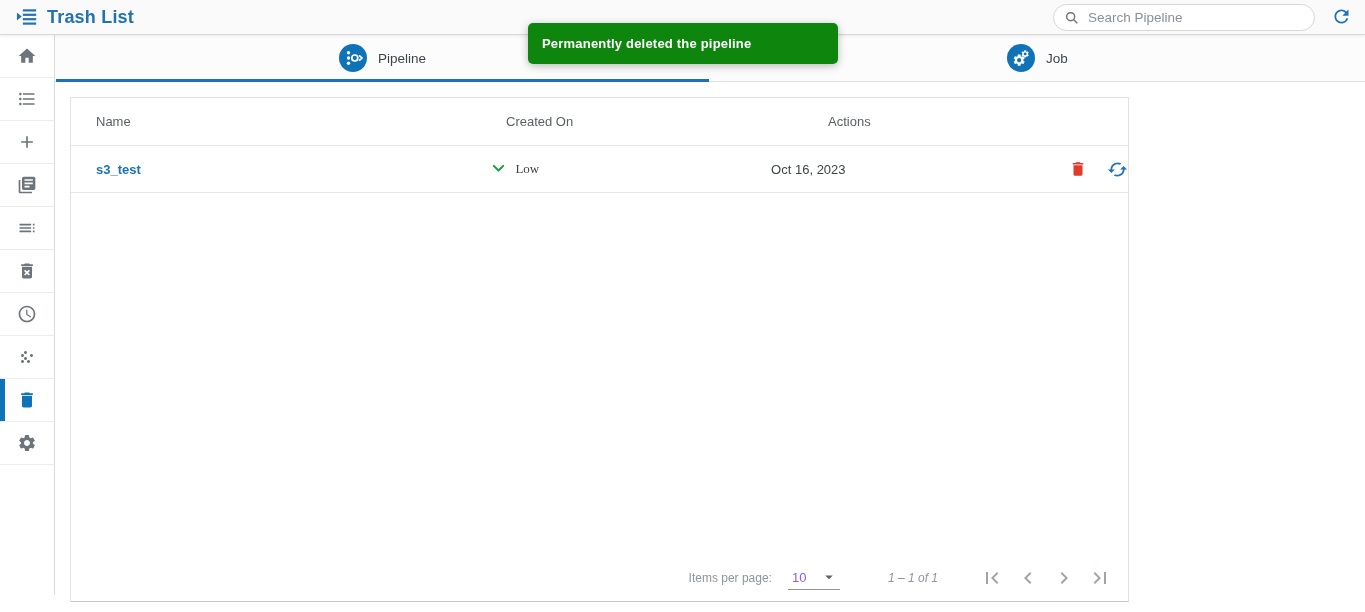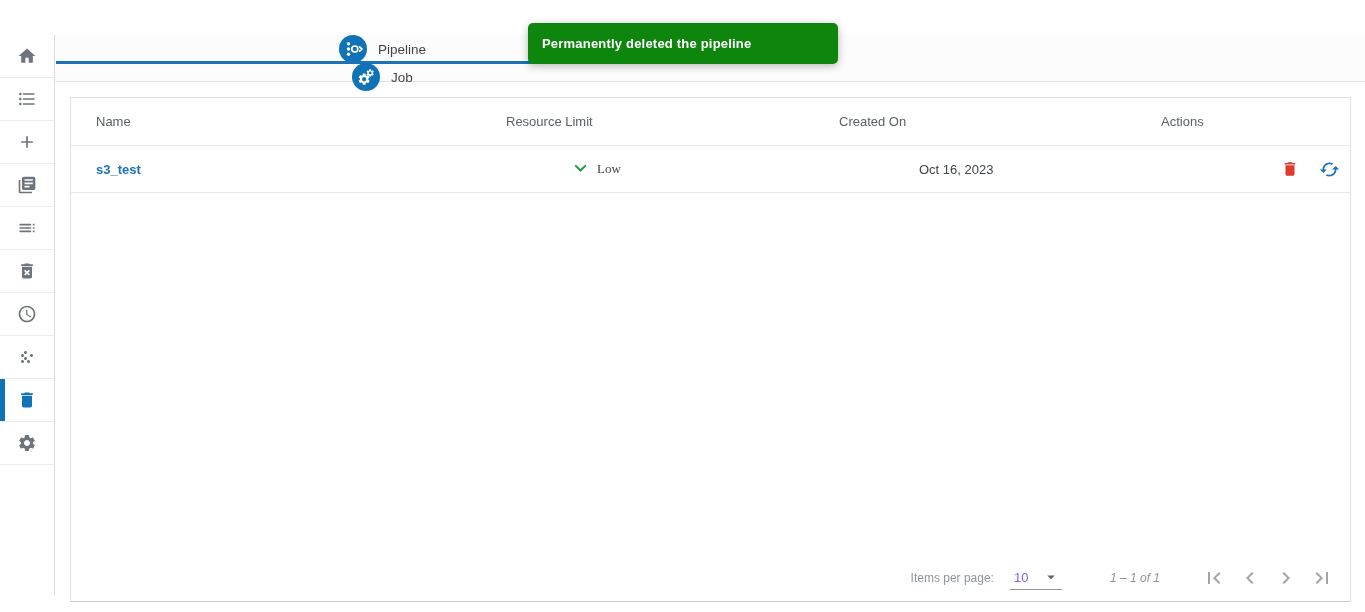--- a/index.html
+++ b/index.html
@@ -41,21 +41,21 @@
     border-bottom:1px solid #ececec; position:relative; cursor:pointer;
   }
   .side-item svg { fill:#6d747b; }
   .side-item.active svg { fill:#1173b7; }
   .side-item.active::before {
     content:""; position:absolute; left:0; top:0; bottom:0; width:5px; background:#1173b7;
   }
   
   .tabbar {
     position:absolute; left:55px; right:0; top:35px; height:47px;
-    background:#fcfcfc; border-bottom:1px solid #e2e2e2; display:flex; z-index:10;flex-direction:column;
+    background:#fcfcfc; border-bottom:1px solid #e2e2e2; display:flex; z-index:10;
   }
   .tab {
     width:50%; display:flex; align-items:center; justify-content:center; gap:11px;
     font-size:13.5px; color:#3f454b; position:relative; cursor:pointer;
   }
   .tab.active::after {
     content:""; position:absolute; left:1px; right:1px; bottom:-1px; height:3px; background:#1b72b6;
   }
   .tab-circle {
     width:28px; height:28px; border-radius:50%; background:#1173b7;
@@ -64,21 +64,21 @@
   
   .toast {
     position:absolute; left:528px; top:23px; width:310px; height:41px;
     background:#0e860e; border-radius:5px; color:#fff;
     display:flex; align-items:center; padding-left:14px;
     font-size:13px; font-weight:bold; letter-spacing:.2px;
     box-shadow:0 2px 8px rgba(0,0,0,.28); z-index:40;
   }
   
   .card {
-    position:absolute; left:70px; top:97px; width:1281px; height:505px;
+    position:absolute; left:70px; top:97px; width:1059px; height:505px;
     background:#fff; border:1px solid #e2e2e2; border-bottom-color:#c9c9c9; z-index:5;
   }
   .thead { display:flex; height:48px; align-items:center;
     border-bottom:1px solid #e6e6e6; color:#5a6066; font-size:13px; }
   .trow  { display:flex; height:47px; align-items:center;
     border-bottom:1px solid #e6e6e6; font-size:13px; color:#3e444a;gap:40px; }
   .col-name    { width:435px; padding-left:25px; }
   .col-resource{ width:333px; }
   .col-created { width:322px; }
   .col-actions { flex:1; }
@@ -101,20 +101,47 @@
   .ipp-value { font-size:13px; color:#8b5cf6; }
   .range { margin:0 42px 0 48px; color:#8f959b;font-style:italic; }
   .nav-btns { display:flex; align-items:center; gap:12px; }
   .nav-btns .icon-btn svg { fill:#a0a5aa; }
 </style>
 </head>
 <body>
 
 <div class="app">
 
+  <header class="topbar">
+    <span class="logo">
+      <svg width="22" height="22" viewBox="0 0 24 24">
+        <g fill="#2173b4">
+          <path d="M1 7.2l5.2 4.3L1 15.8z"></path>
+          <rect x="7.5" y="3.6" width="14.5" height="2.4"></rect>
+          <rect x="7.5" y="8.4" width="14.5" height="2.4"></rect>
+          <rect x="7.5" y="13.2" width="14.5" height="2.4"></rect>
+          <rect x="7.5" y="18" width="14.5" height="2.4"></rect>
+        </g>
+      </svg>
+    </span>
+    <h1 class="app-title">Trash List</h1>
+
+    <div class="searchbox">
+      <svg width="16" height="16" viewBox="0 0 24 24">
+        <path fill="none" stroke="#6d747b" stroke-width="2.2" d="M10 4a6 6 0 1 1 0 12 6 6 0 0 1 0-12zm4.6 10.6L20 20"></path>
+      </svg>
+      <input type="text" placeholder="Search Pipeline" style="">
+    </div>
+
+    <button class="topbar-refresh">
+      <svg width="21" height="21" viewBox="0 0 24 24">
+        <path fill="#1f72b4" d="M17.65 6.35A7.958 7.958 0 0 0 12 4c-4.42 0-7.99 3.58-8 8s3.57 8 7.99 8c3.73 0 6.84-2.55 7.73-6h-2.08a5.99 5.99 0 0 1-5.65 4c-3.31 0-6-2.69-6-6s2.69-6 6-6c1.66 0 3.14.69 4.22 1.78L13 11h7V4l-2.35 2.35z"></path>
+      </svg>
+    </button>
+  </header>
 
   <nav class="sidebar">
     <div class="side-item">
       <svg width="20" height="20" viewBox="0 0 24 24">
         <path d="M10 20v-6h4v6h5v-8h3L12 3 2 12h3v8z"></path>
       </svg>
     </div>
     <div class="side-item">
       <svg width="20" height="20" viewBox="0 0 24 24">
         <path d="M4 10.5c-.83 0-1.5.67-1.5 1.5s.67 1.5 1.5 1.5 1.5-.67 1.5-1.5-.67-1.5-1.5-1.5zm0-6c-.83 0-1.5.67-1.5 1.5S3.17 7.5 4 7.5 5.5 6.83 5.5 6 4.83 4.5 4 4.5zm0 12c-.83 0-1.5.68-1.5 1.5s.68 1.5 1.5 1.5 1.5-.68 1.5-1.5-.67-1.5-1.5-1.5zM7 19h14v-2H7v2zm0-6h14v-2H7v2zm0-8v2h14V5H7z"></path>
@@ -189,21 +216,20 @@
   </div>
 
   <div class="toast">
     <span>Permanently deleted the pipeline</span>
   </div>
 
   <main class="card">
 
     <div class="thead">
       <div class="col-name">Name</div>
-      <div class="col-resource">Resource Limit</div>
       <div class="col-created">Created On</div>
       <div class="col-actions">Actions</div>
     </div>
 
     <div class="trow">
       <div class="col-name">
         <a class="name-link">s3_test</a>
       </div>
       <div class="col-resource">
         <span class="resource-cell">

